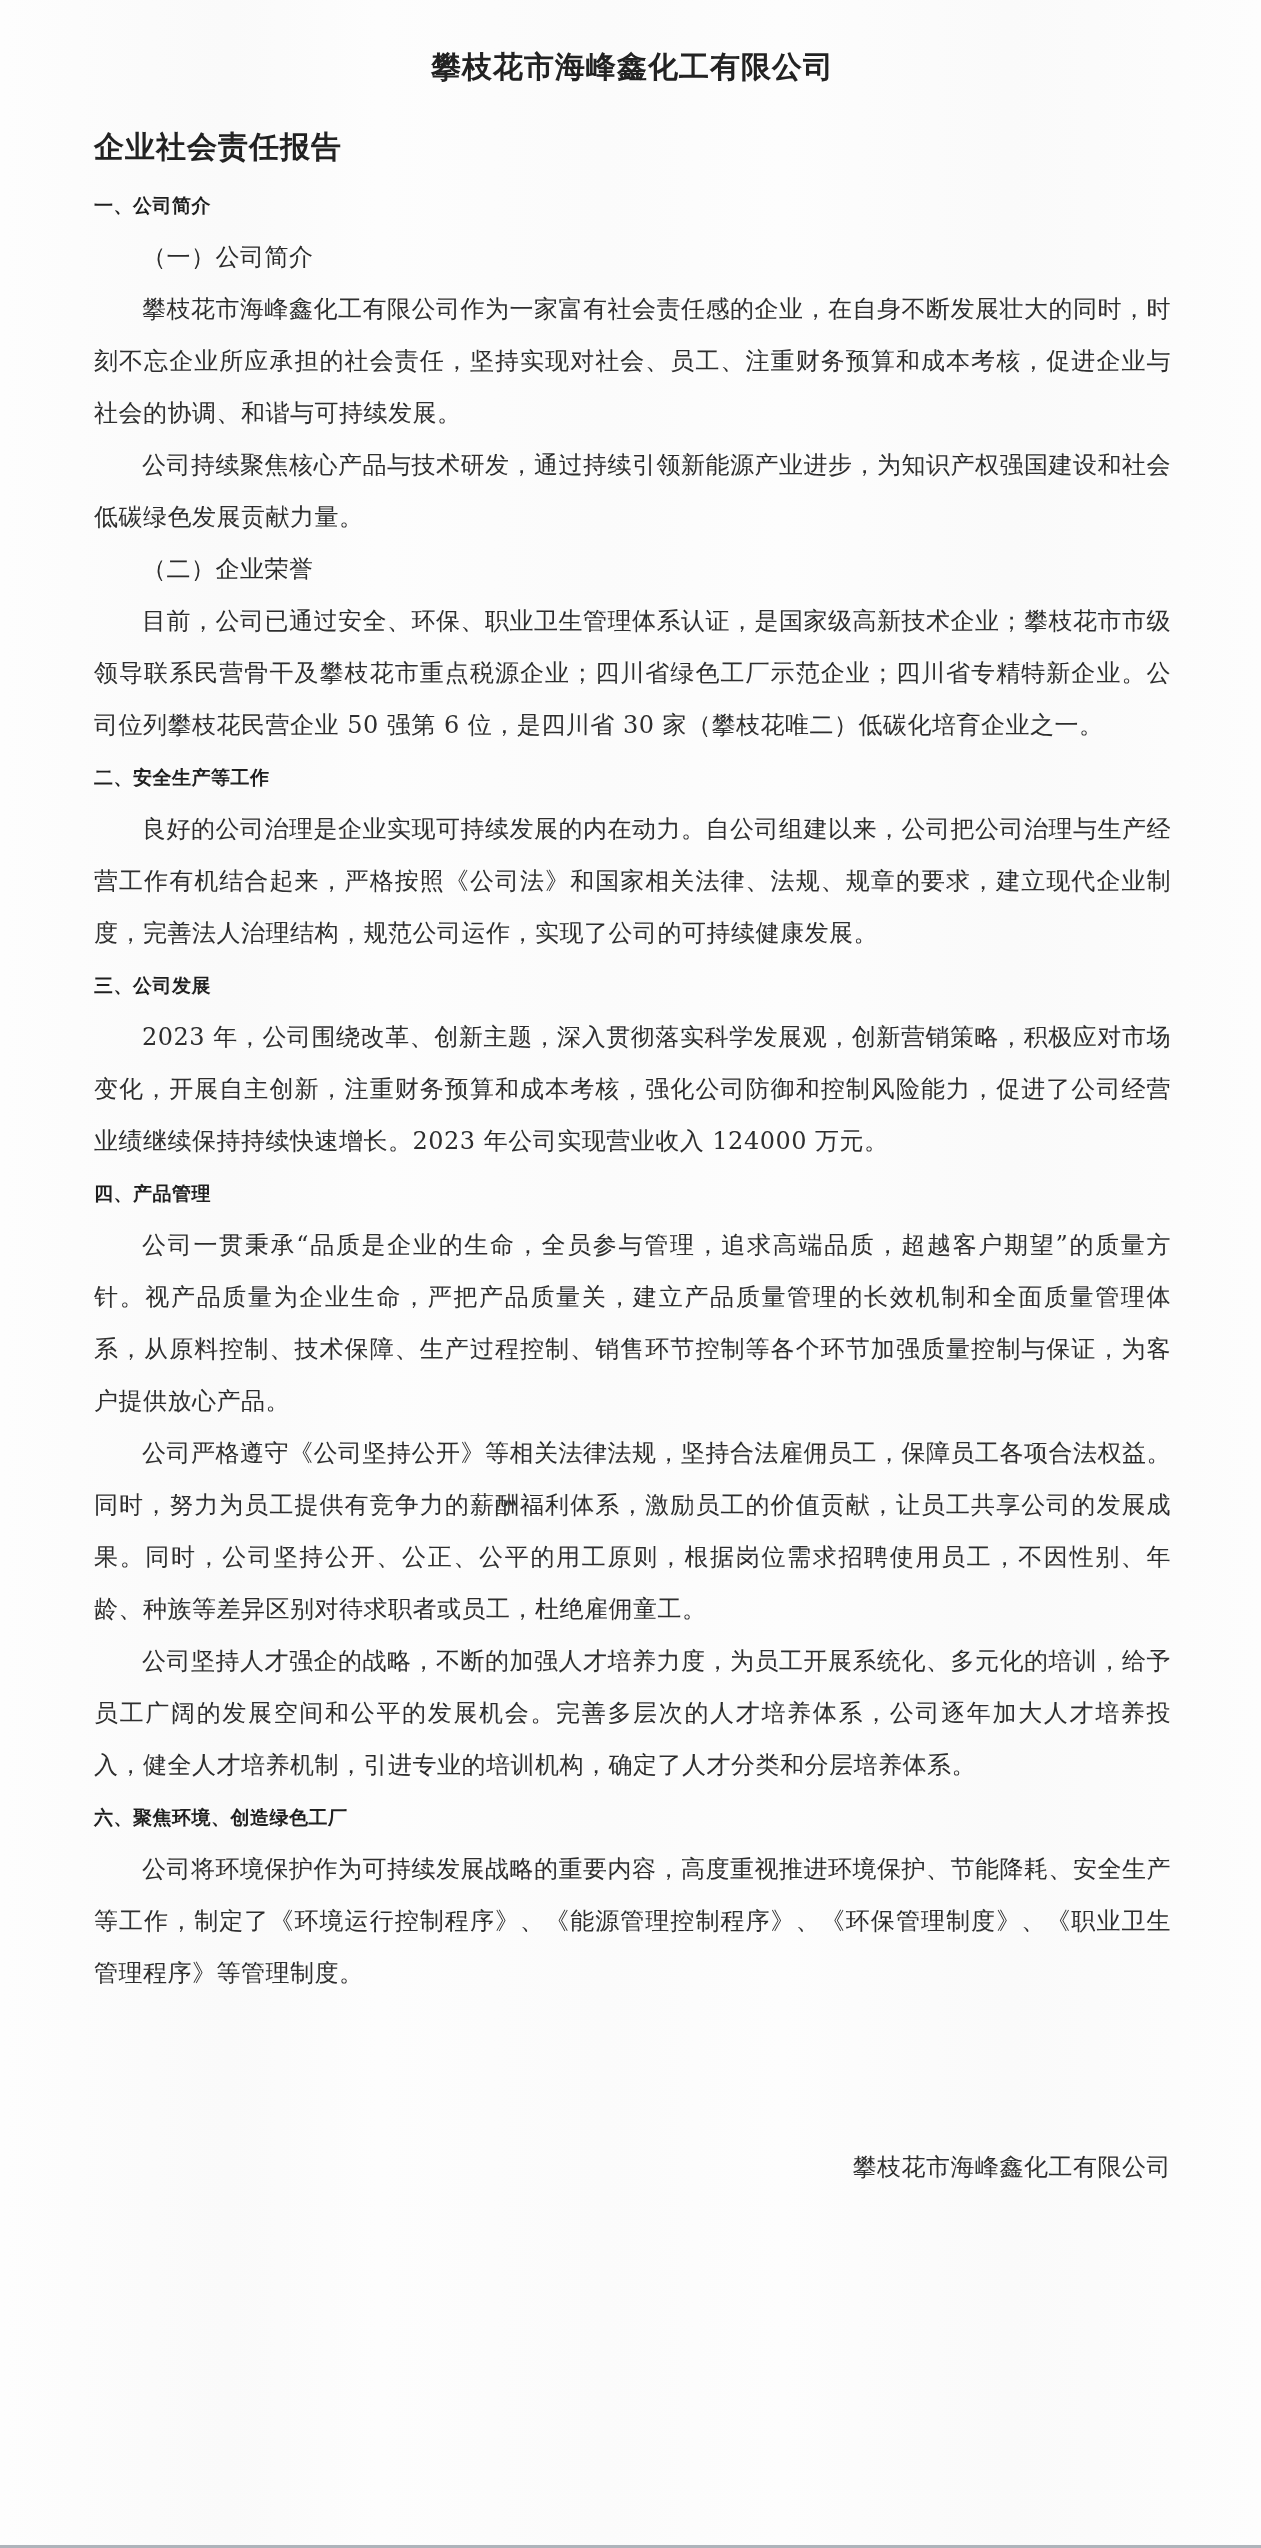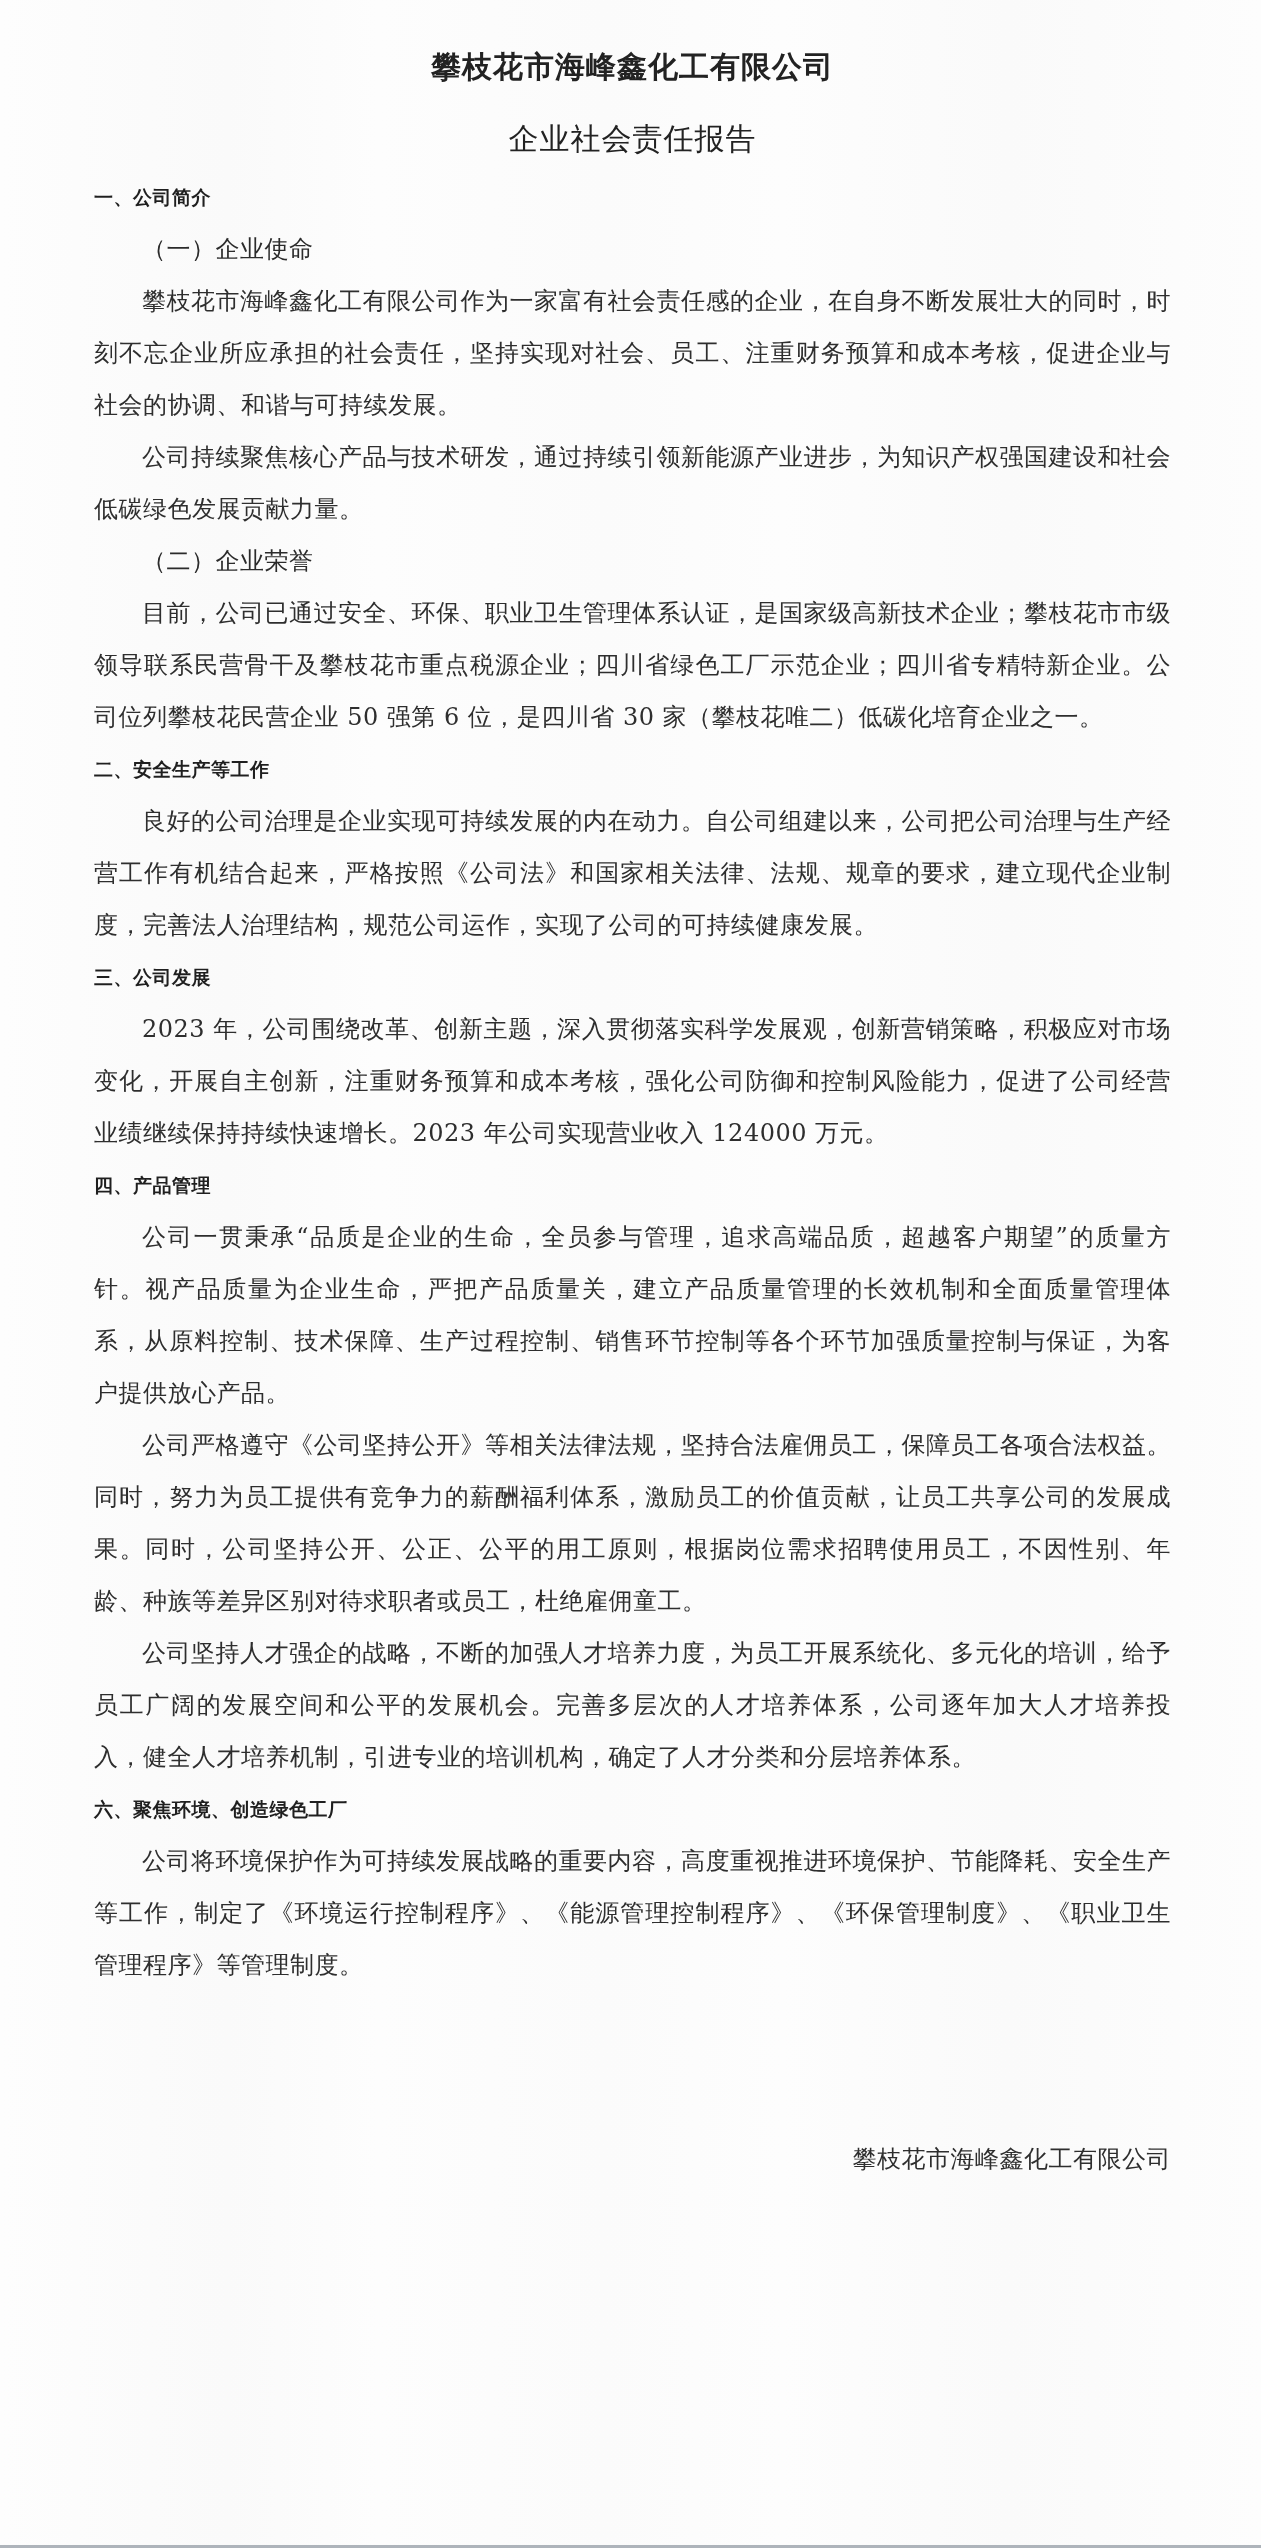--- a/index.html
+++ b/index.html
@@ -30,25 +30,24 @@
     font-size: 30px;
     font-weight: bold;
     text-align: center;
     line-height: 46px;
     letter-spacing: 1px;
     color: #222;
   }
 
   .doc-subtitle {
     font-size: 30px;
-    font-weight: normal;
-    text-align: center;
+    font-weight: bold;
     line-height: 46px;
     letter-spacing: 1px;
-    margin-top: 26px;
+    margin-top: 34px;
     color: #222;
   }
 
   .content { margin-top: 9px; }
 
   .sec-heading {
     font-size: 19px;
     font-weight: bold;
     line-height: 52px;
     color: #1f1f1f;
@@ -90,21 +89,21 @@
 <div class="page">
 
   <div class="doc-title">攀枝花市海峰鑫化工有限公司</div>
 
   <div class="doc-subtitle">企业社会责任报告</div>
 
   <div class="content">
 
     <div class="sec-heading">一、公司简介</div>
 
-    <div class="sub-heading">（一）企业使命</div>
+    <div class="sub-heading">（一）公司简介</div>
 
     <div class="para">攀枝花市海峰鑫化工有限公司作为一家富有社会责任感的企业，在自身不断发展壮大的同时，时刻不忘企业所应承担的社会责任，坚持实现对社会、员工、注重财务预算和成本考核，促进企业与社会的协调、和谐与可持续发展。</div>
 
     <div class="para">公司持续聚焦核心产品与技术研发，通过持续引领新能源产业进步，为知识产权强国建设和社会低碳绿色发展贡献力量。</div>
 
     <div class="sub-heading">（二）企业荣誉</div>
 
     <div class="para">目前，公司已通过安全、环保、职业卫生管理体系认证，是国家级高新技术企业；攀枝花市市级领导联系民营骨干及攀枝花市重点税源企业；四川省绿色工厂示范企业；四川省专精特新企业。公司位列攀枝花民营企业 50 强第 6 位，是四川省 30 家（攀枝花唯二）低碳化培育企业之一。</div>
 
     <div class="sec-heading">二、安全生产等工作</div>

